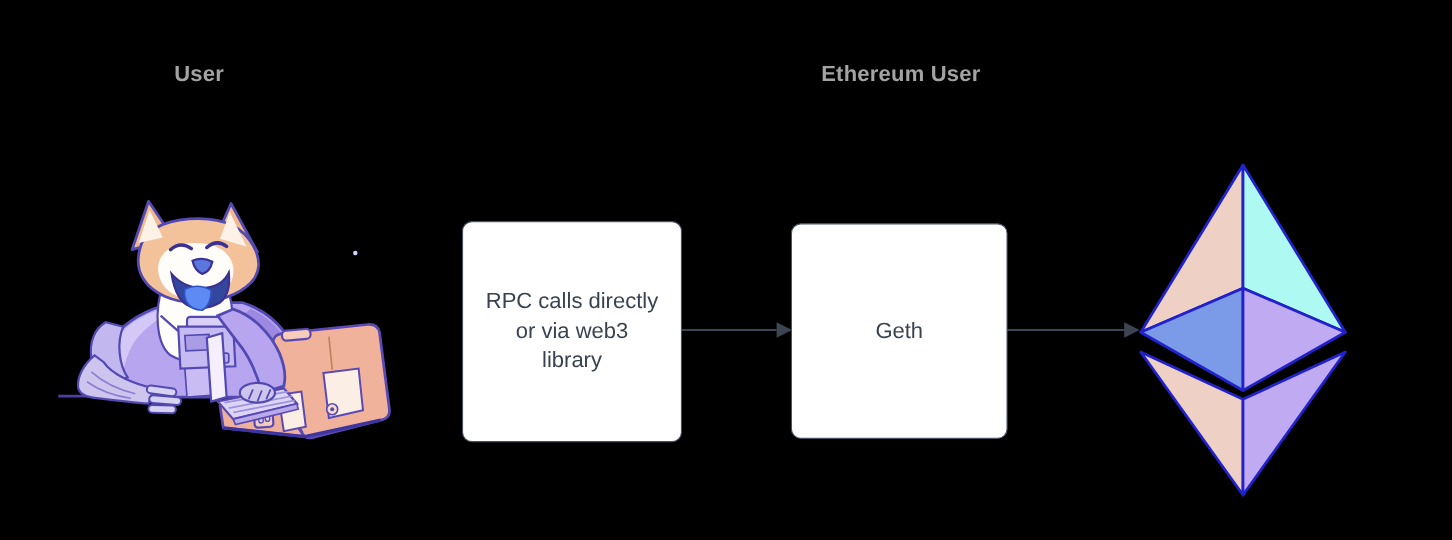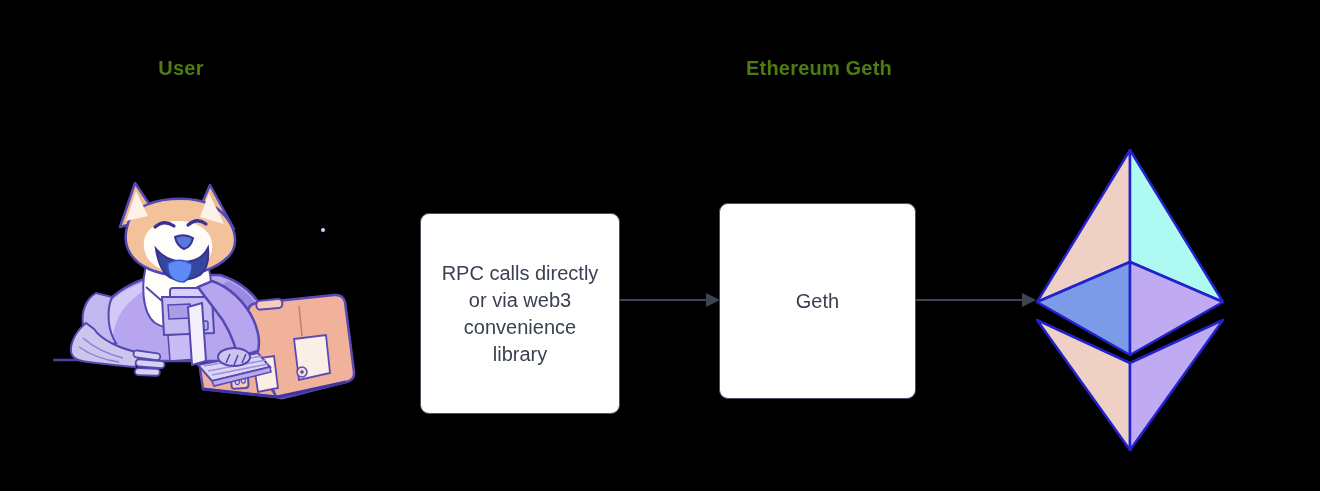--- a/index.html
+++ b/index.html
@@ -2,43 +2,43 @@
 <html><head>
 <meta charset="utf-8">
 <style>
   html,body{margin:0;padding:0;background:#000;}
   .canvas{
     position:relative;width:1320px;height:491px;background:#000000;
     overflow:hidden;font-family:"Liberation Sans",sans-serif;
   }
   .hdr{
     position:absolute;top:57px;font-weight:700;font-size:20px;
-    color:#4d7c0f;text-align:center;letter-spacing:.2px;white-space:nowrap;
+    color:#a3a3a3;text-align:center;letter-spacing:.2px;white-space:nowrap;
   }
   .hdr-user{left:101px;width:160px;}
   .hdr-ui{left:441px;width:160px;}
   .hdr-node{left:729px;width:180px;}
   .hdr-network{left:1048px;width:204px;}
   .box{
     position:absolute;background:#ffffff;border:1.5px solid #4a5263;
     border-radius:9px;display:flex;flex-direction:column;align-items:center;
     justify-content:center;color:#3a4150;font-size:20px;line-height:27px;
     text-align:center;
   }
-  .box-rpc{left:420px;top:201px;width:198px;height:199px;margin-top:12px;}
+  .box-rpc{left:420px;top:201px;width:198px;height:199px;}
   .box-geth{left:719px;top:203px;width:195px;height:194px;align-items:center;}
   .lay{position:absolute;pointer-events:none;}
 </style>
 </head>
 <body>
 
 <div class="canvas">
 
   <div class="hdr hdr-user">User</div>
-  <div class="hdr hdr-node">Ethereum Geth</div>
+  <div class="hdr hdr-node">Ethereum User</div>
 
   <svg class="lay" style="left:50px;top:175px" width="315" height="230" viewBox="0 0 315 230">
 
     <path d="M3 185 H52" stroke="#4a3fa5" stroke-width="2.5" fill="none"></path>
 
     <g>
       <path d="M44 186 C38 162 44 140 58 126 C72 112 92 103 110 100 L170 100 C190 106 206 120 214 136 C222 150 226 168 227 186 Z" fill="#b7a5ef" stroke="#5349b2" stroke-width="2.5" stroke-linejoin="round"></path>
       <path d="M60 128 C72 114 92 106 112 103 C98 112 82 122 72 136 C66 146 62 158 62 168 L52 168 C50 152 52 138 60 128 Z" fill="#d4c8f6"></path>
       <path d="M178 106 C196 114 208 128 214 142 L202 150 C194 134 186 120 172 110 Z" fill="#9c8ae2"></path>
       <path d="M118 160 L144 158 L148 184 L120 186 Z" fill="#c9bcf4" stroke="#5349b2" stroke-width="1.5"></path>
@@ -117,21 +117,20 @@
     </g>
     <g>
       <line x1="915" y1="300" x2="1022" y2="300" stroke-width="2" stroke="#3d4553"></line>
       <polygon points="1022,293 1036,300 1022,307" fill="#3d4553"></polygon>
     </g>
   </svg>
 
   <div class="box box-rpc">
     <div>RPC calls directly</div>
     <div>or via web3</div>
-    <div>convenience</div>
     <div>library</div>
   </div>
 
   <div class="box box-geth">
     <div>Geth</div>
   </div>
 
   <svg class="lay" style="left:1025px;top:140px" width="210" height="320" viewBox="0 0 210 320">
     <g stroke-width="2.5" stroke-linejoin="round" stroke="#2222cc">
       <path d="M105 10 L12 162 L105 122 Z" fill="#efd0c4"></path>

